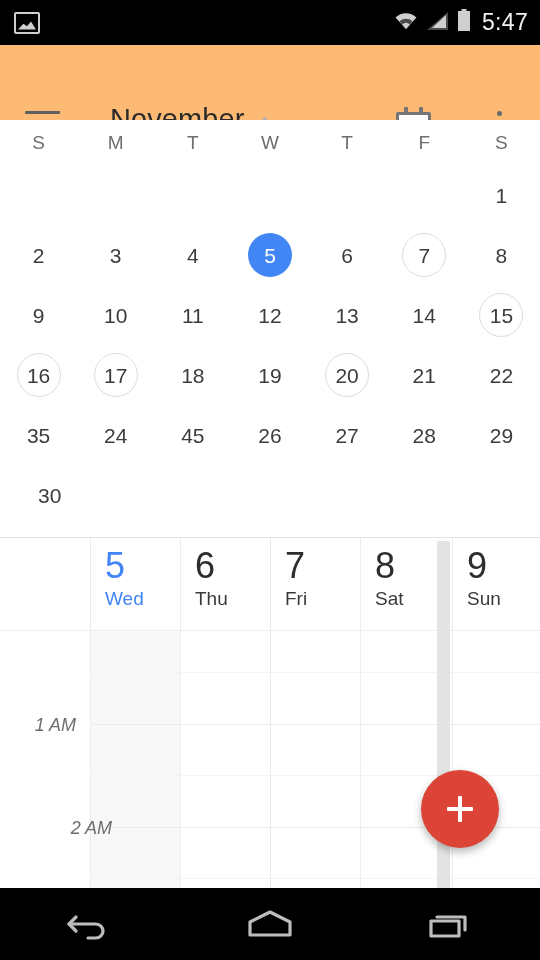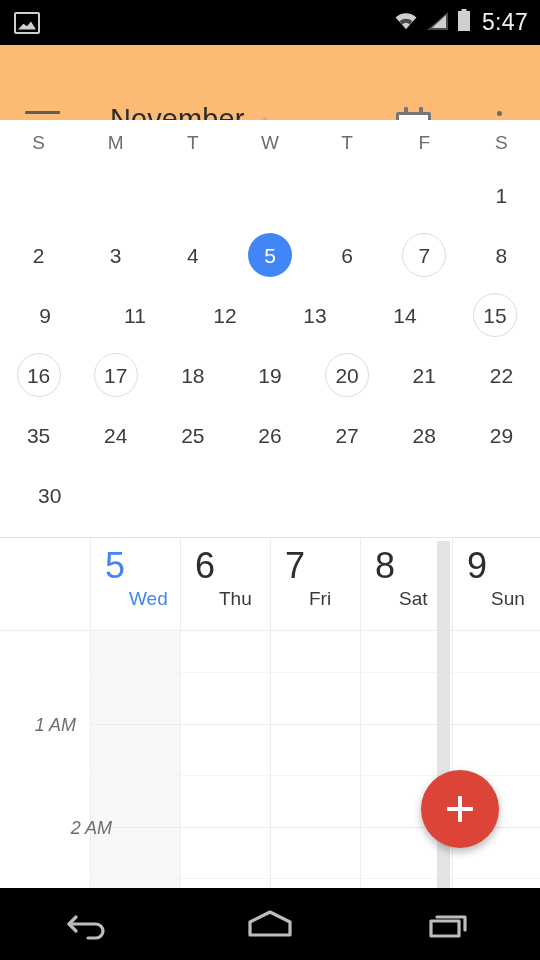--- a/index.html
+++ b/index.html
@@ -85,21 +85,21 @@
     position:absolute; left:0; top:537px; width:540px; height:351px;
     background:#ffffff; border-top:1px solid #e3e3e3; overflow:hidden;
   }
   .wv-header{ position:absolute; left:0; top:0; width:540px; height:93px; border-bottom:1px solid #eeeeee; }
   .wv-gutter-h{ position:absolute; left:0; top:0; width:90px; height:93px; }
   .wv-daycol-h{
     position:absolute; top:0; height:93px; border-left:1px solid #ececec;
     padding-left:14px; padding-top:10px;
   }
   .wv-daycol-h .dnum{ font-size:36px; color:#2d2d2d; line-height:1; }
-  .wv-daycol-h .dname{ font-size:19px; color:#3a3a3a; margin-top:4px;margin-left:24px; }
+  .wv-daycol-h .dname{ font-size:19px; color:#3a3a3a; margin-top:4px; }
   .wv-daycol-h.today .dnum, .wv-daycol-h.today .dname{ color:#4285F4; }
 
   .wv-body{ position:absolute; left:0; top:93px; width:540px; height:258px; }
   .wv-todaycol{ position:absolute; top:0; width:90px; height:258px; background:#f8f8f8; }
   .wv-vline{ position:absolute; top:0; width:1px; height:258px; background:#ececec; }
   .wv-hline{ position:absolute; left:90px; width:450px; height:1px; background:#ededed; }
   .wv-hline.half{ background:#f4f4f4; }
   .hour-label{
     position:absolute; left:0; width:76px; text-align:right;
     font-size:18px; color:#6e6e6e;font-style:italic;
@@ -241,20 +241,23 @@
           </div>
           <div class="day-cell">
             <span class="pill">8</span>
           </div>
         </div>
         <div class="week-row" style="top: 165px;">
           <div class="day-cell">
             <span class="pill">9</span>
           </div>
           <div class="day-cell">
+            <span class="pill">10</span>
+          </div>
+          <div class="day-cell">
             <span class="pill">11</span>
           </div>
           <div class="day-cell">
             <span class="pill">12</span>
           </div>
           <div class="day-cell">
             <span class="pill">13</span>
           </div>
           <div class="day-cell">
             <span class="pill">14</span>
@@ -287,21 +290,21 @@
           </div>
         </div>
         <div class="week-row" style="top: 285px;">
           <div class="day-cell">
             <span class="pill">35</span>
           </div>
           <div class="day-cell">
             <span class="pill">24</span>
           </div>
           <div class="day-cell">
-            <span class="pill">25</span>
+            <span class="pill">45</span>
           </div>
           <div class="day-cell">
             <span class="pill">26</span>
           </div>
           <div class="day-cell">
             <span class="pill">27</span>
           </div>
           <div class="day-cell">
             <span class="pill">28</span>
           </div>

